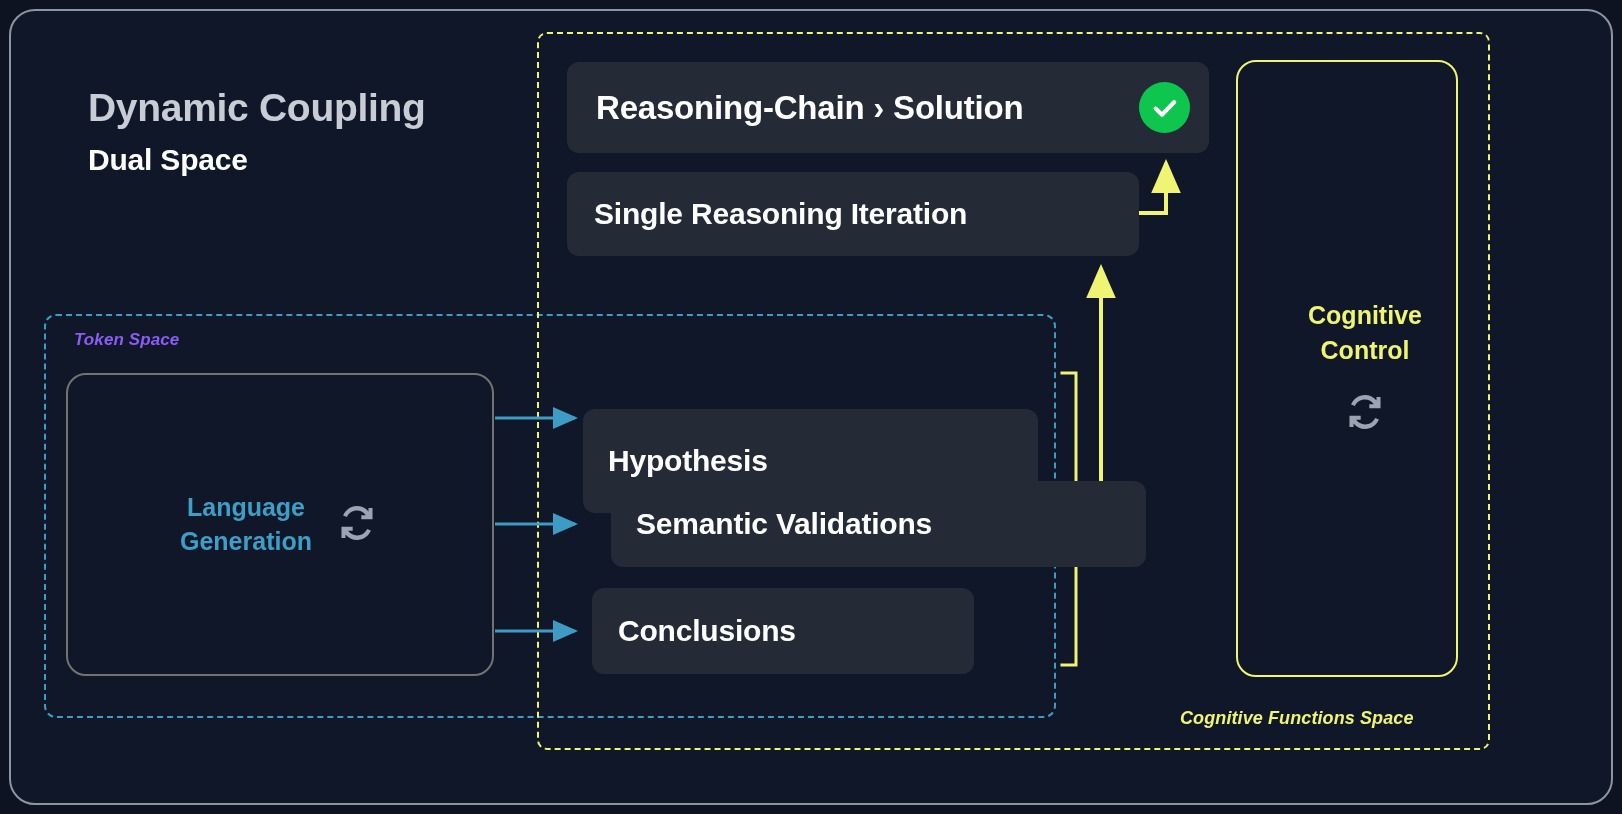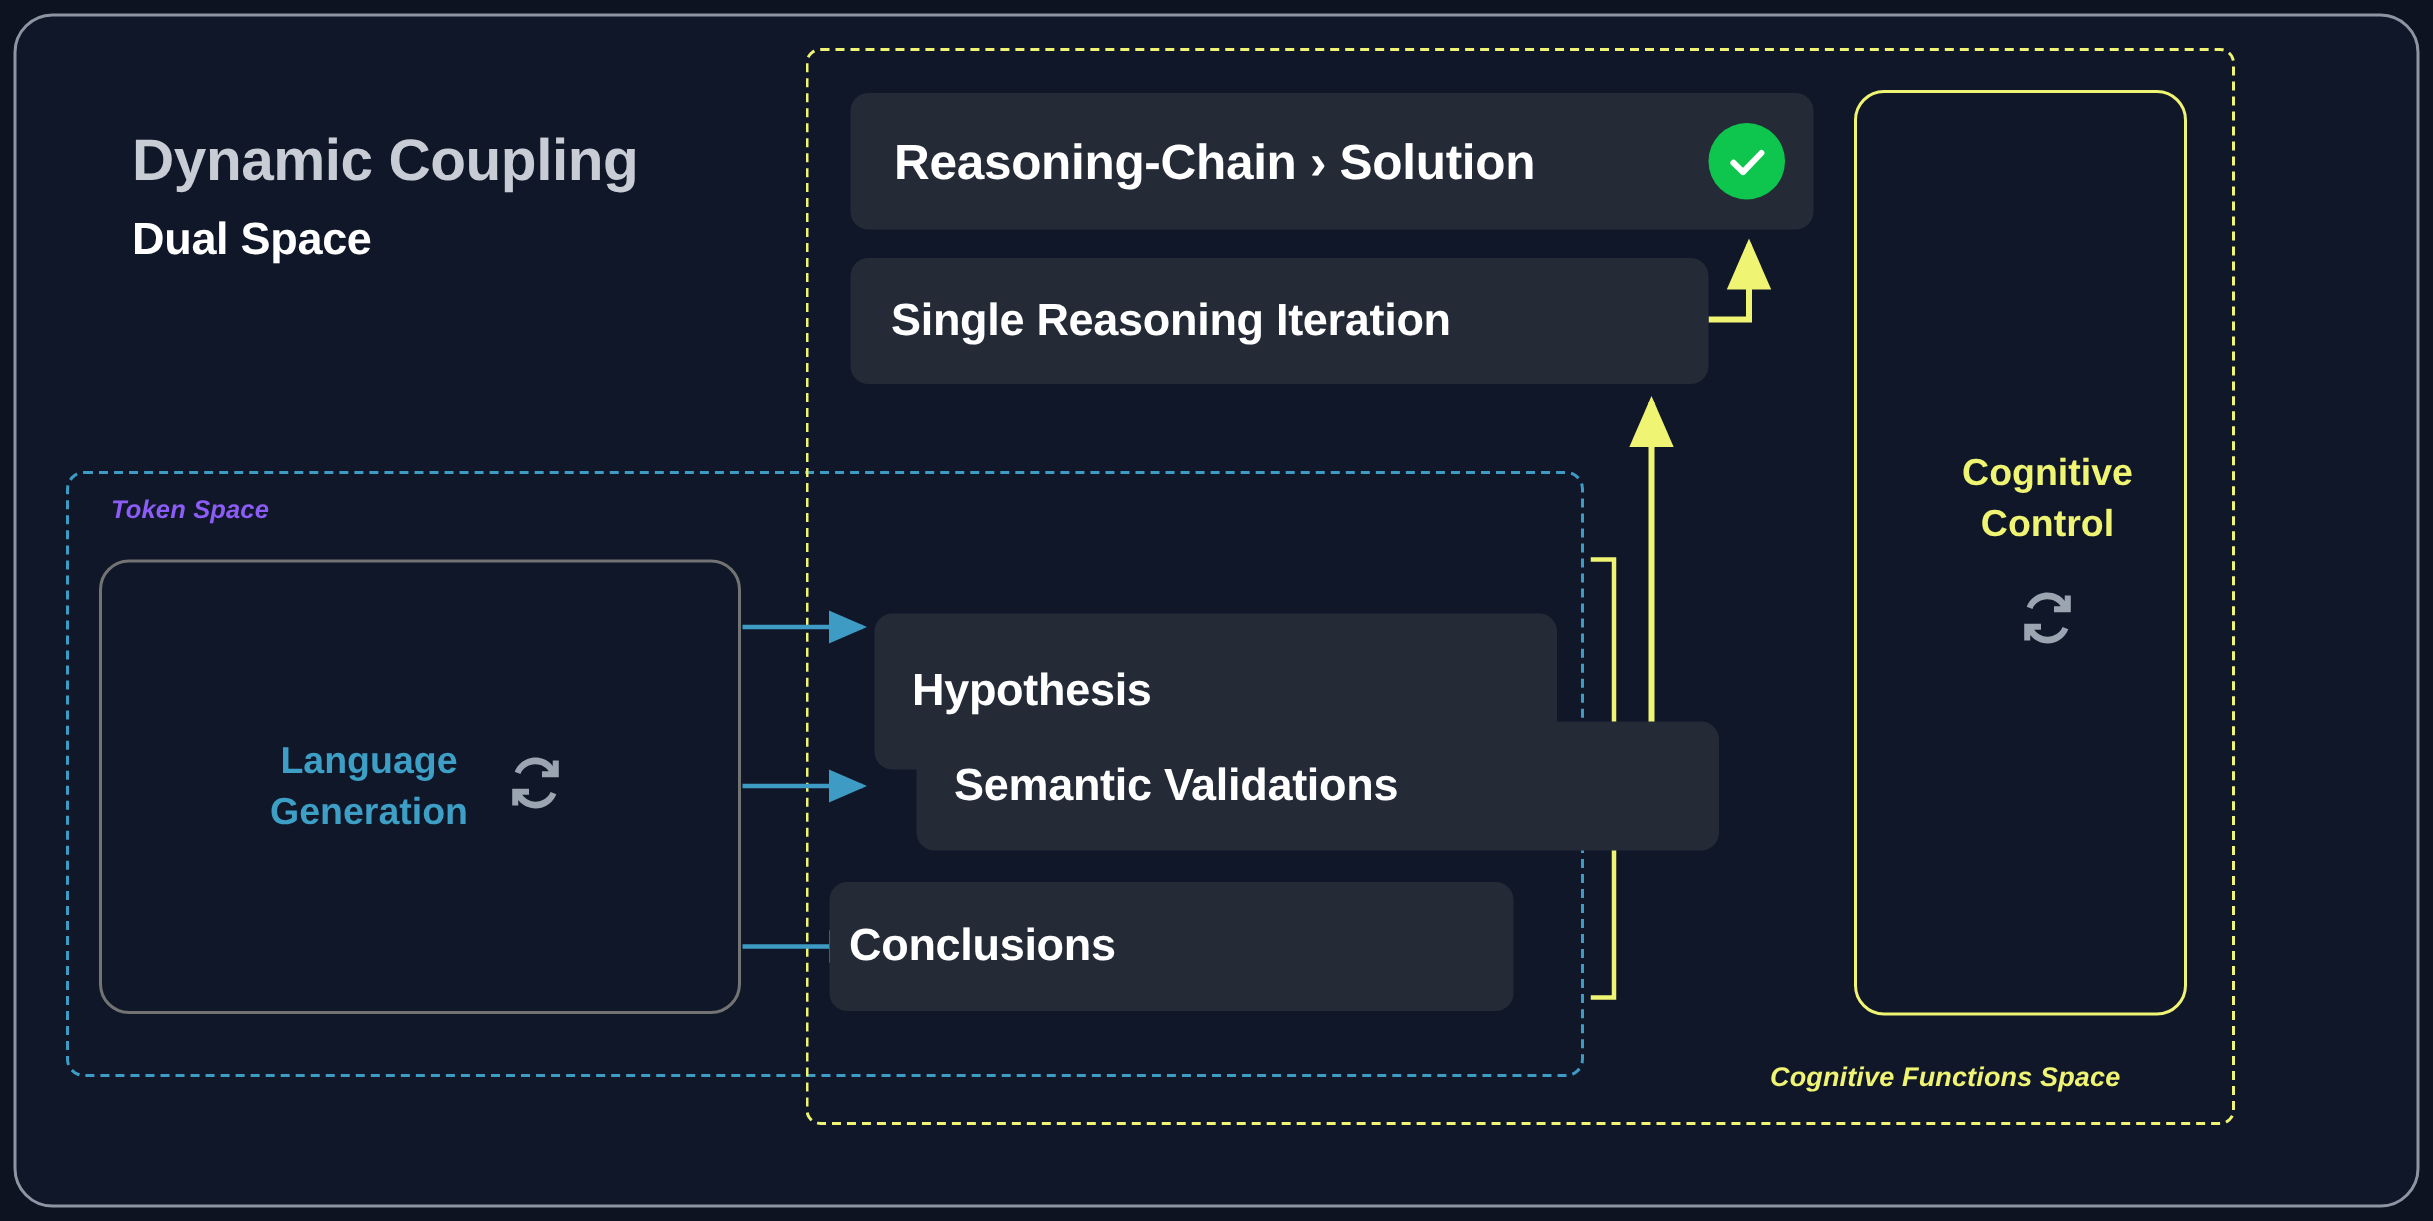--- a/index.html
+++ b/index.html
@@ -109,21 +109,21 @@
   .box-label {
     font-size: 30px; font-weight: 700; color: #ffffff;
     letter-spacing: -0.2px; white-space: nowrap;
   }
 
   #box-solution { left: 567px; top: 62px; width: 642px; height: 91px; padding-left: 29px; }
   #box-solution .box-label { font-size: 33px; }
   #box-iteration { left: 567px; top: 172px; width: 572px; height: 84px; padding-left: 27px; }
   #box-hypothesis { left: 583px; top: 375px; width: 455px; height: 104px; padding-left: 25px; margin-top: 34px; }
   #box-semantic { left: 583px; top: 481px; width: 535px; height: 86px; padding-left: 25px; margin-left: 28px; }
-  #box-conclusions { left: 553px; top: 588px; width: 456px; height: 86px; padding-left: 13px; }
+  #box-conclusions { left: 592px; top: 588px; width: 382px; height: 86px; padding-left: 26px; }
 
   
   .check-badge {
     position: absolute;
     left: 1139px; top: 82px;
     width: 51px; height: 51px;
     border-radius: 50%;
     background: #0ec64d;
     display: flex; align-items: center; justify-content: center;
   }

